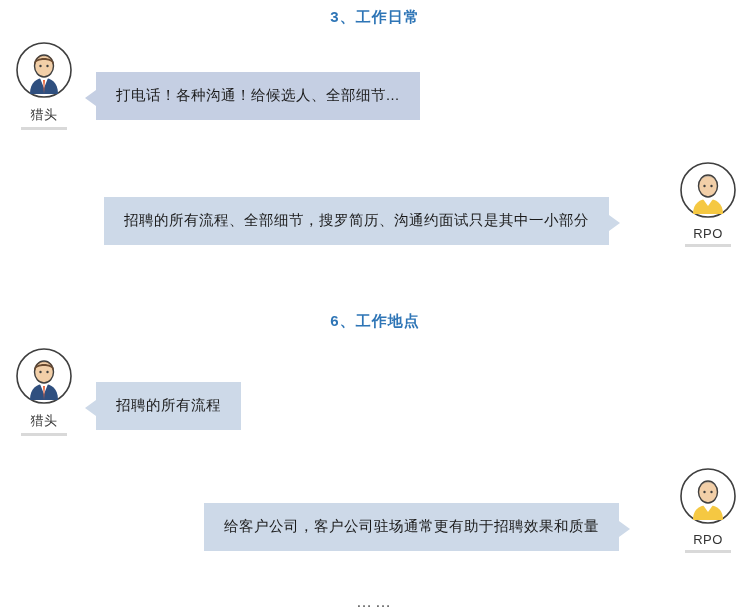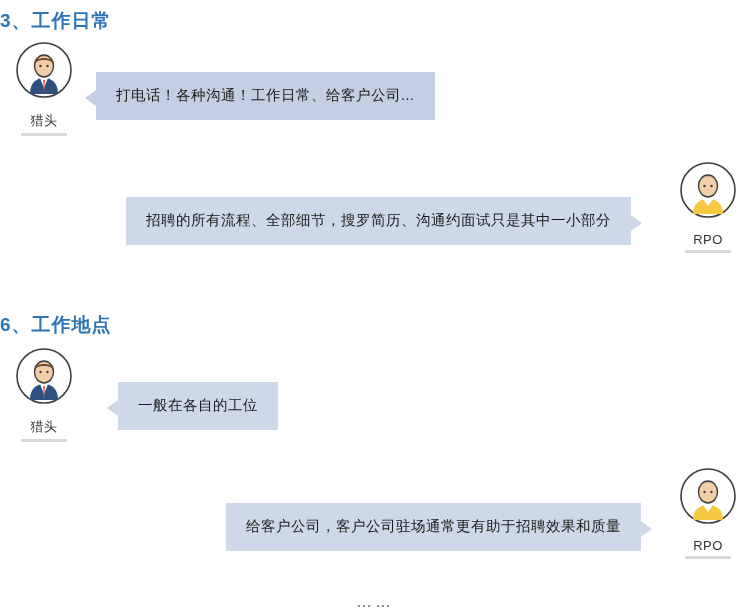--- a/index.html
+++ b/index.html
@@ -15,42 +15,43 @@
     overflow: hidden;
   }
   .canvas {
     position: relative;
     width: 750px;
     height: 611px;
   }
   .section-title {
     position: absolute;
     width: 100%;
+    text-align: center;
     color: #2e75b6;
-    font-size: 19px;
+    font-size: 15px;
     font-weight: bold;
     letter-spacing: 1px;
   }
   #title-1 { top: 8px; }
   #title-2 { top: 312px; }
 
   
   .avatar-block {
     position: absolute;
     width: 64px;
     text-align: center;
   }
   .avatar-svg {
     display: block;
     margin: 0 auto;
   }
   .avatar-label {
     font-size: 13px;
     color: #333333;
-    margin-top: 14px;
+    margin-top: 8px;
     letter-spacing: 0.5px;
   }
   .avatar-underline {
     width: 46px;
     height: 3px;
     background: #d9d9d9;
     margin: 3px auto 0 auto;
   }
 
   
@@ -60,21 +61,20 @@
     color: #1a1a1a;
     font-size: 14.5px;
     line-height: 1.5;
     padding: 13px 20px;
     box-sizing: border-box;
     letter-spacing: 0.5px;
     white-space: nowrap;
   }
   .bubble.light {
     background: #cdd9e8;
-    margin-left: 22px;
   }
   .bubble .tail {
     position: absolute;
     width: 0;
     height: 0;
     top: 18px;
   }
   .bubble.left .tail {
     left: -11px;
     border-top: 8px solid transparent;
@@ -122,21 +122,21 @@
       <path d="M18.3 22 C18 14 38 14 37.7 22 L36.6 22 C36.6 16.5 19.4 16.5 19.4 22 Z" fill="#6b4a2f"></path>
       <circle cx="24.5" cy="24" r="1.2" fill="#3f3f3f"></circle>
       <circle cx="31.5" cy="24" r="1.2" fill="#3f3f3f"></circle>
     </svg>
     <div class="avatar-label">猎头</div>
     <div class="avatar-underline"></div>
   </div>
 
   <div class="bubble left" style="left: 96px; top: 72px;">
     <span class="tail"></span>
-    <span>打电话！各种沟通！工作日常、给客户公司...</span>
+    <span>打电话！各种沟通！给候选人、全部细节...</span>
   </div>
 
   <div class="avatar-block" style="left: 676px; top: 162px;">
     <svg class="avatar-svg" width="56" height="56" viewBox="0 0 56 56">
       <circle cx="28" cy="28" r="27" fill="#ffffff" stroke="#3f3f3f" stroke-width="1.6"></circle>
       <path d="M13 52 C13 41 20 37 28 37 C36 37 43 41 43 52 Z" fill="#f5c842"></path>
       <path d="M23 37 L28 44 L33 37 Z" fill="#ffffff"></path>
       <ellipse cx="28" cy="24" rx="9.5" ry="11" fill="#f2cfa8" stroke="#3f3f3f" stroke-width="1.4"></ellipse>
       <path d="M18.5 22 C18.5 12 37.5 12 37.5 22 C37 16 33 15 28 15 C23 15 19 16 18.5 22 Z" fill="#9c9c9c"></path>
       <circle cx="24.5" cy="24" r="1.2" fill="#3f3f3f"></circle>
@@ -164,21 +164,21 @@
       <path d="M18.3 22 C18 14 38 14 37.7 22 L36.6 22 C36.6 16.5 19.4 16.5 19.4 22 Z" fill="#6b4a2f"></path>
       <circle cx="24.5" cy="24" r="1.2" fill="#3f3f3f"></circle>
       <circle cx="31.5" cy="24" r="1.2" fill="#3f3f3f"></circle>
     </svg>
     <div class="avatar-label">猎头</div>
     <div class="avatar-underline"></div>
   </div>
 
   <div class="bubble left light" style="left: 96px; top: 382px;">
     <span class="tail"></span>
-    <span>一般在各自的工位</span>
+    <span>招聘的所有流程</span>
   </div>
 
   <div class="avatar-block" style="left: 676px; top: 468px;">
     <svg class="avatar-svg" width="56" height="56" viewBox="0 0 56 56">
       <circle cx="28" cy="28" r="27" fill="#ffffff" stroke="#3f3f3f" stroke-width="1.6"></circle>
       <path d="M13 52 C13 41 20 37 28 37 C36 37 43 41 43 52 Z" fill="#f5c842"></path>
       <path d="M23 37 L28 44 L33 37 Z" fill="#ffffff"></path>
       <ellipse cx="28" cy="24" rx="9.5" ry="11" fill="#f2cfa8" stroke="#3f3f3f" stroke-width="1.4"></ellipse>
       <path d="M18.5 22 C18.5 12 37.5 12 37.5 22 C37 16 33 15 28 15 C23 15 19 16 18.5 22 Z" fill="#9c9c9c"></path>
       <circle cx="24.5" cy="24" r="1.2" fill="#3f3f3f"></circle>

